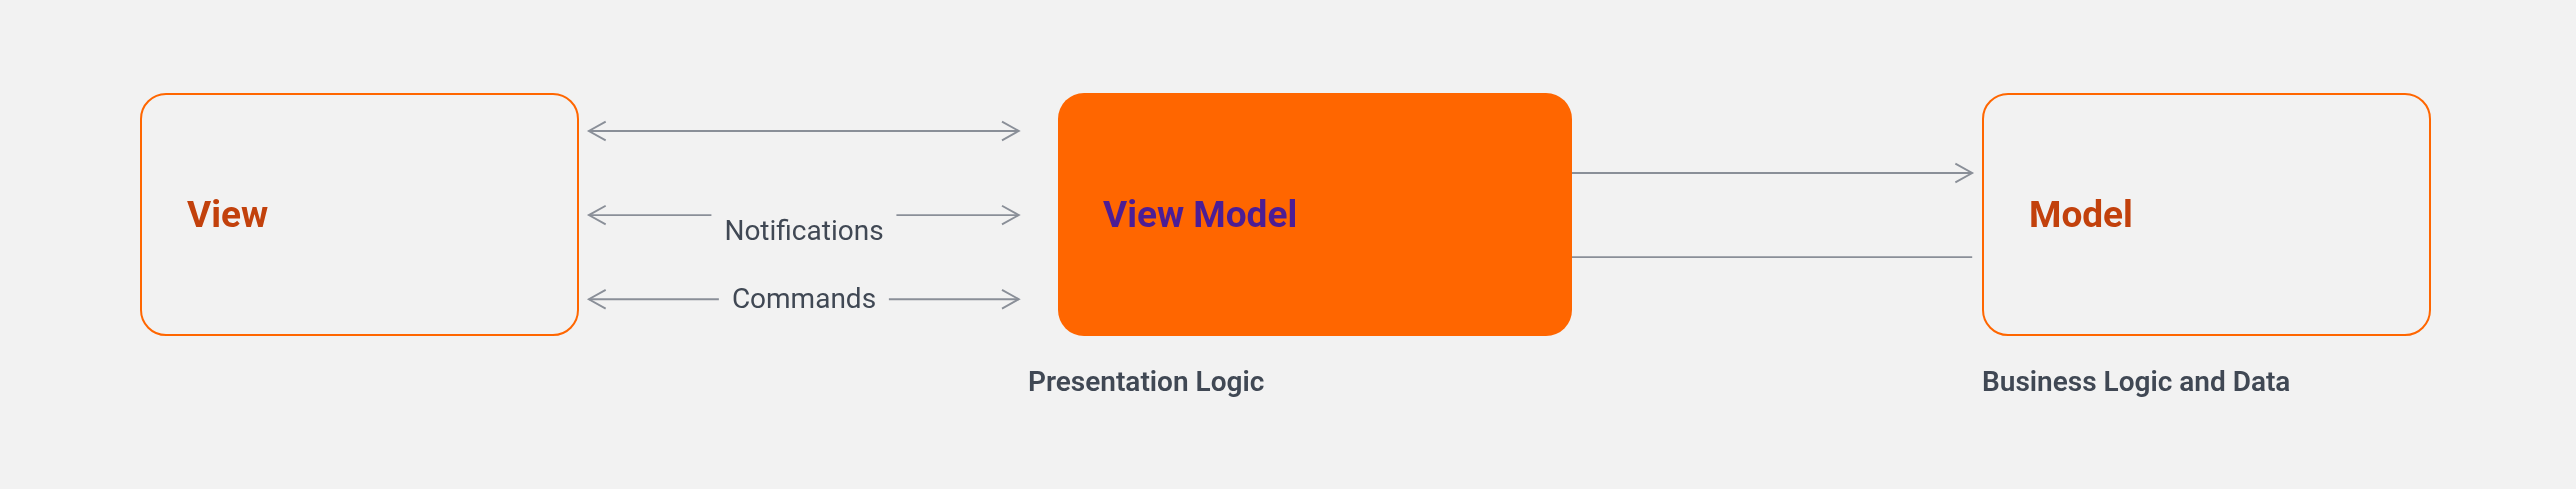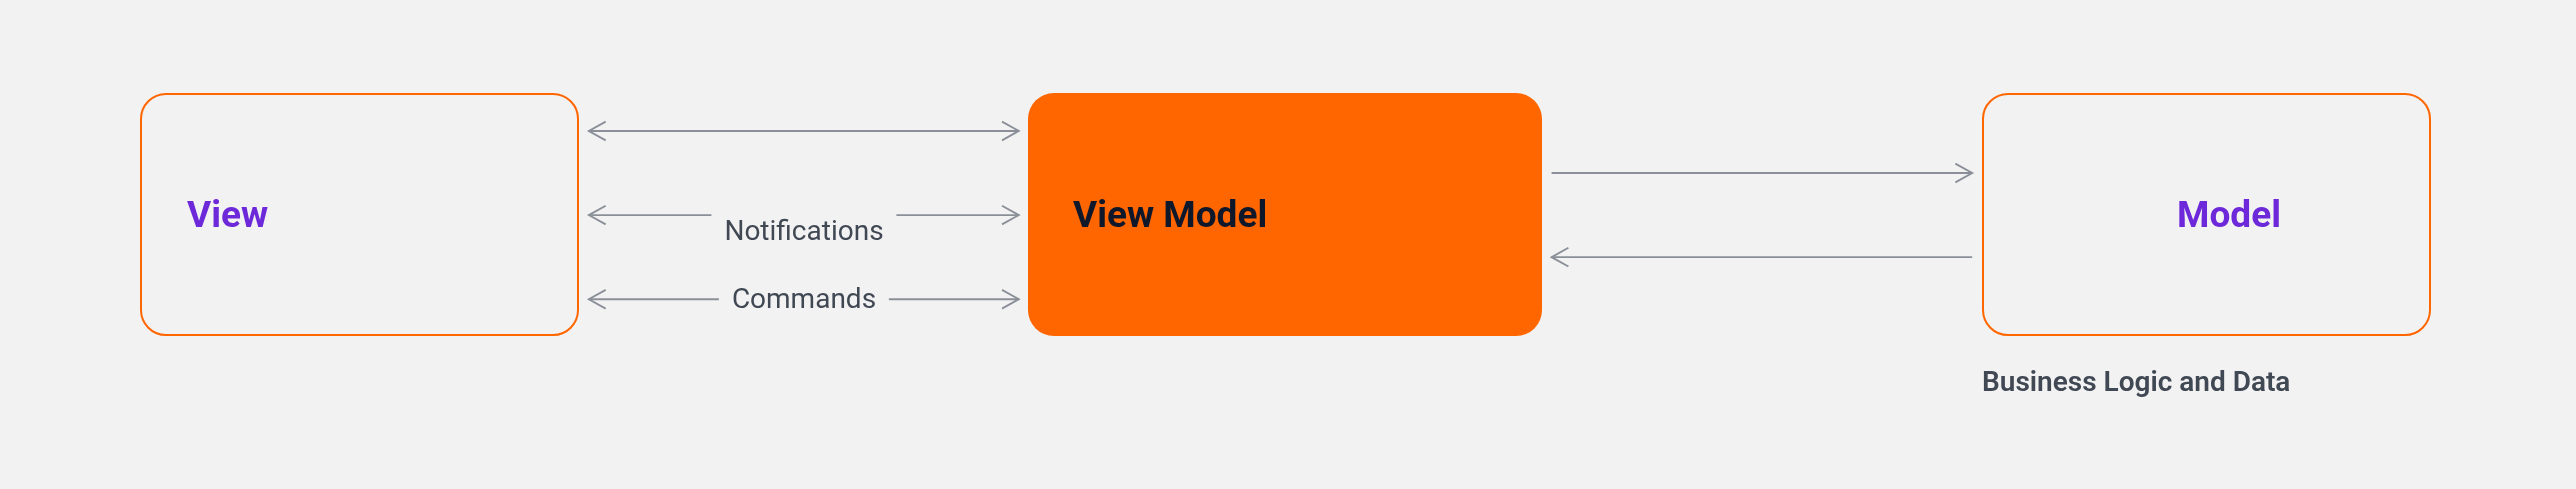--- a/index.html
+++ b/index.html
@@ -20,27 +20,28 @@
     border-radius: 26px;
     box-sizing: border-box;
     display: flex;
     align-items: center;
     padding-left: 45px;
     font-weight: 700;
   }
   .box.outline {
     border: 2.8px solid #ff6600;
     background: #f2f2f2;
-    color: #6d28d9;
+    color: #c2410c;
     font-size: 37px;
   }
   .box.solid {
     background: #ff6600;
-    color: #0f172a;
+    color: #4c1d95;
     font-size: 37px;
+    margin-left: 30px;
   }
   .caption {
     position: absolute;
     color: #404854;
     font-size: 28px;
     font-weight: 600;
   }
   .edge-label {
     position: absolute;
     color: #404854;
@@ -102,22 +103,23 @@
     </g>
   </svg>
 
   <div class="box outline" style="left:140px; top:93px; width:439px; height:243px;">
     <span>View</span>
   </div>
 
   <div class="box solid" style="left:1028px; top:93px; width:514px; height:243px;">
     <span>View Model</span>
   </div>
+  <div class="caption" style="left:1028px; top:365px;">Presentation Logic</div>
 
-  <div class="box outline" style="left:1982px; top:93px; width:449px; height:243px;justify-content:center;">
+  <div class="box outline" style="left:1982px; top:93px; width:449px; height:243px;">
     <span>Model</span>
   </div>
   <div class="caption" style="left:1982px; top:365px;">Business Logic and Data</div>
 
   <div class="edge-label" style="left:804px; top:198px;margin-top:16px;">Notifications</div>
   <div class="edge-label" style="left:804px; top:282px;">Commands</div>
 
 </div>
 
 

